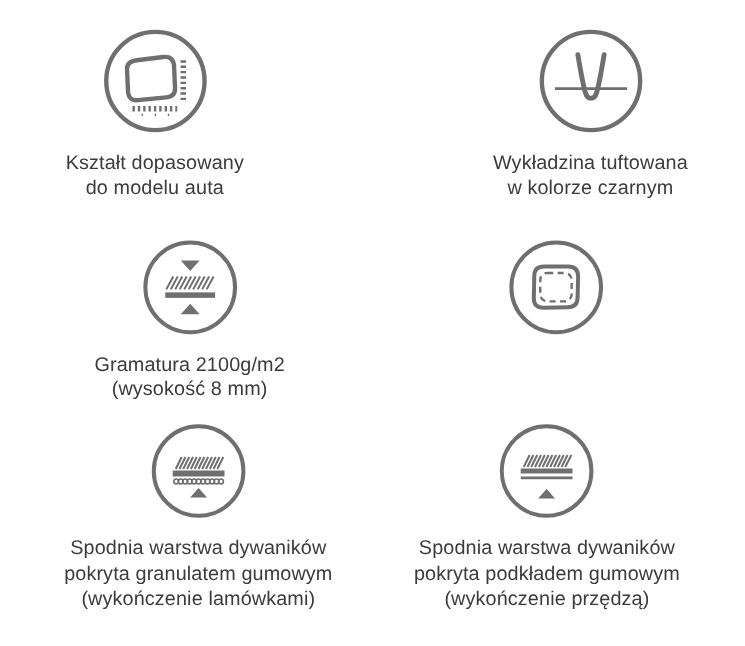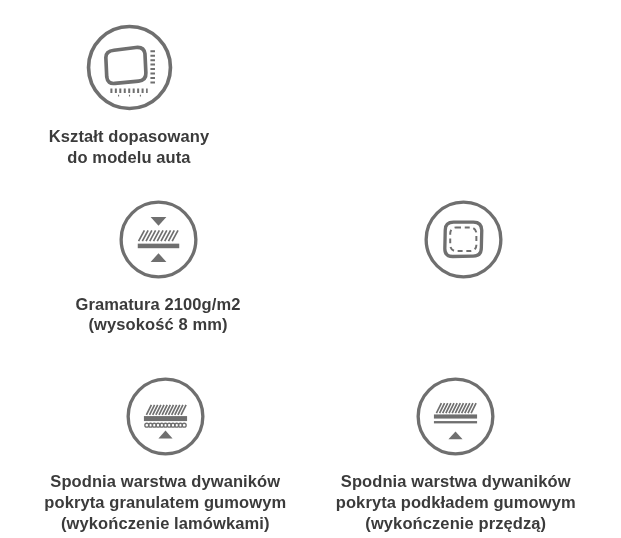--- a/index.html
+++ b/index.html
@@ -13,40 +13,40 @@
     padding-top: 22px;
     overflow: hidden;
   }
   .row {
     display: flex;
     align-items: flex-start;
     justify-content: space-between;
     box-sizing: border-box;
   }
   .row-1 { padding: 0 38px; margin-bottom: 30px; }
-  .row-2 { padding: 0 8px;  margin-bottom: 40px; }
+  .row-2 { padding: 0 8px;  margin-bottom: 16px; }
   .row-3 { padding: 0 20px; }
   .feature {
     display: flex;
     flex-direction: column;
     align-items: center;
     margin: 0;
   }
   .row-1 .feature { width: 182px; }
   .row-2 .feature, .row-3 .feature { width: 300px; }
   .icon-wrap { display: block; line-height: 0; color: var(--icon-color, #6f6f6f); }
   .row-1 .icon-wrap svg { width: 91px; height: 91px; }
   .row-2 .icon-wrap svg, .row-3 .icon-wrap svg { width: 83px; height: 83px; }
   .label {
     margin-top: 13px;
     white-space: pre-line;
     text-align: center;
     font-size: 16.5px;
     line-height: 1.26;
-    font-weight: 700;
+    font-weight: 400;
     color: var(--text-color, #3b3b3b);
     letter-spacing: 0.1px;
   }
 </style>
 </head>
 <body>
 
 <div class="canvas">
 
   <div class="row row-1">
@@ -59,20 +59,31 @@
           <path d="M75.5,31 V70" stroke-width="5" stroke-dasharray="2.2 2.7"></path>
           <path d="M29,75.5 H70" stroke-width="5" stroke-dasharray="2.2 2.7"></path>
           <path d="M38,80 v2 M50,80 v2 M62,80 v2" stroke-width="1.2"></path>
         </svg>
       </span>
       <figcaption class="label">Kształt dopasowany
 do modelu auta</figcaption>
     </figure>
 
 
+    <figure class="feature">
+      <span class="icon-wrap">
+        <svg viewBox="0 0 100 100" fill="none" stroke="currentColor">
+          <circle cx="50" cy="50" r="45" stroke-width="4"></circle>
+          <path d="M17,57 H83" stroke-width="2.6"></path>
+          <path d="M38,26 C41,44 43,55 45,61 C47,67.5 53,67.5 55,61 C57,55 59,44 62,26" stroke-width="4.5" stroke-linecap="round"></path>
+        </svg>
+      </span>
+      <figcaption class="label">Wykładzina tuftowana
+w kolorze czarnym</figcaption>
+    </figure>
 
   </div>
 
   <div class="row row-2">
 
     <figure class="feature">
       <span class="icon-wrap">
         <svg viewBox="0 0 100 100" fill="none" stroke="currentColor">
           <circle cx="50" cy="50" r="45" stroke-width="4"></circle>
           <polygon points="40.5,23 59.5,23 50,33.5" fill="currentColor" stroke="none"></polygon>

